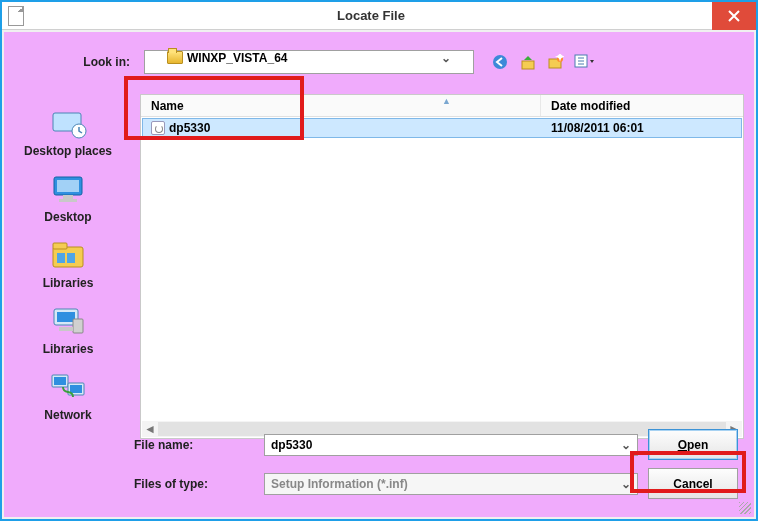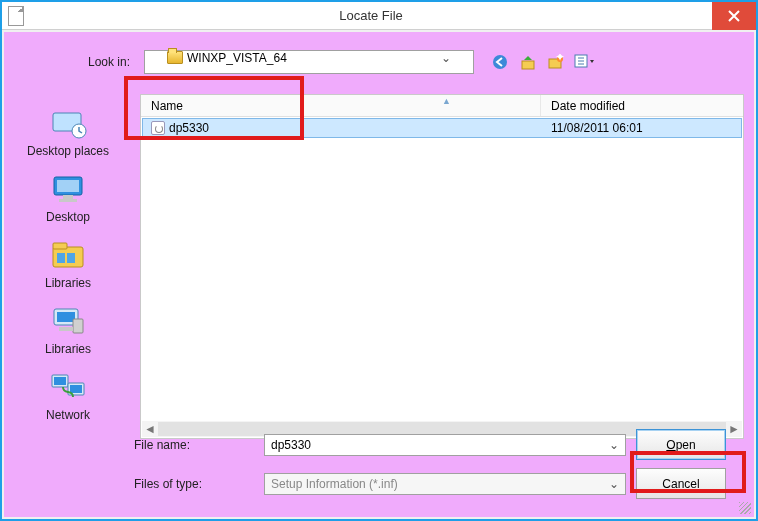--- a/index.html
+++ b/index.html
@@ -1,17 +1,17 @@
 <!DOCTYPE html>
 <html><head>
 <meta charset="utf-8">
 <style>
   * { box-sizing: border-box; margin: 0; padding: 0; font-family: "Segoe UI", Tahoma, sans-serif; font-size: 12px; }
   body { background: #fff; }
-  .window { width: 758px; height: 521px; border: 2px solid #1e9fe8; background: #f0f0f0; position: relative; }
+  .window { width: 758px; height: 521px; border: 2px solid #1e9fe8; background: #f0f0f0; position: relative; font-weight: bold; }
   .titlebar { height: 28px; background: #fff; display: flex; align-items: center; border-bottom: 1px solid #d0d0d0; }
   .title-icon { width: 16px; height: 20px; margin: 0 6px; background: #fff; border: 1px solid #999; position: relative; }
   .title-icon::after { content: ""; position: absolute; top: 0; right: 0; width: 5px; height: 5px; background: linear-gradient(135deg,#fff 50%,#999 50%); }
   .title-text { flex: 1; text-align: center; font-size: 13px; color: #333; }
   .close-btn { width: 44px; height: 28px; background: #e04b3a; color: #fff; display: flex; align-items: center; justify-content: center; cursor: pointer; }
   .close-btn svg { width: 12px; height: 12px; }
   .content { position: absolute; top: 30px; left: 2px; right: 2px; bottom: 2px; background: #f0abfc; }
   .lookin-row { display: flex; align-items: center; padding: 18px 10px 10px 10px; gap: 8px; }
   .lookin-label { width: 122px; text-align: right; padding-right: 6px; color: #222; }
   .lookin-combo { flex: 0 0 330px; height: 24px; background: #fff; border: 1px solid #a0a0a0; display: flex; align-items: flex-start; padding: 0 22px; cursor: pointer; gap:4px;}
@@ -34,21 +34,21 @@
   .fl-row .cell-name { flex: 0 0 398px; padding-left: 8px; display:flex; align-items:center; gap:4px;}
   .fl-row .cell-date { padding-left: 10px; }
   .inf-icon { width:14px; height:14px; border:1px solid #99b; border-radius:2px; background:#fff; position:relative; flex-shrink:0;}
   .inf-icon::after{content:"";position:absolute;top:3px;left:3px;width:6px;height:6px;border:1px solid #888;border-radius:50%;border-top-color:transparent;}
   .red-box { position:absolute; border: 4px solid #e11b1b; pointer-events:none;}
   #red-box-1 { top: 74px; left: 122px; width: 180px; height: 64px; }
   #red-box-2 { bottom: 26px; right: 10px; width: 116px; height: 42px; }
   .scrollbar { position:absolute; bottom:1px; left:1px; right:1px; height:16px; background:#f4f4f4; display:flex; align-items:center;}
   .scrollbar .sbtn { width:16px; height:16px; display:flex; align-items:center;justify-content:center; color:#777; cursor:pointer;}
   .scrollbar .track { flex:1; background:#e2e2e2; height:14px;}
-  .bottom-area { position:absolute; bottom: 10px; left: 130px; right: 28px; }
+  .bottom-area { position:absolute; bottom: 10px; left: 130px; right: 16px; }
   .b-row { display:flex; align-items:center; margin-bottom: 8px; gap:10px;}
   .b-label { width: 120px; color:#222;}
   .b-combo { flex: 1; height: 22px; background:#fff; border:1px solid #a0a0a0; padding: 0 6px; display:flex; align-items:center; cursor:text;}
   .b-combo.disabled { color:#888; background:#f6f6f6; cursor:default;}
   .b-combo .arrow { margin-left:auto; color:#555; cursor:pointer;}
   .b-btn { width: 90px; height: 31px; background: linear-gradient(#fdfdfd,#e6e6e6); border:1px solid #a0a0a0; display:flex; align-items:center; justify-content:center; cursor:pointer;}
   .b-btn.primary { border:1px solid #3c93d6; box-shadow: inset 0 0 0 1px #a7d2f2; }
   .b-btn .u { text-decoration: underline; }
   .grip { position:absolute; right:3px; bottom:3px; width:12px; height:12px; background: repeating-linear-gradient(135deg,#aaa,#aaa 1px,transparent 1px,transparent 3px);}
 </style>

